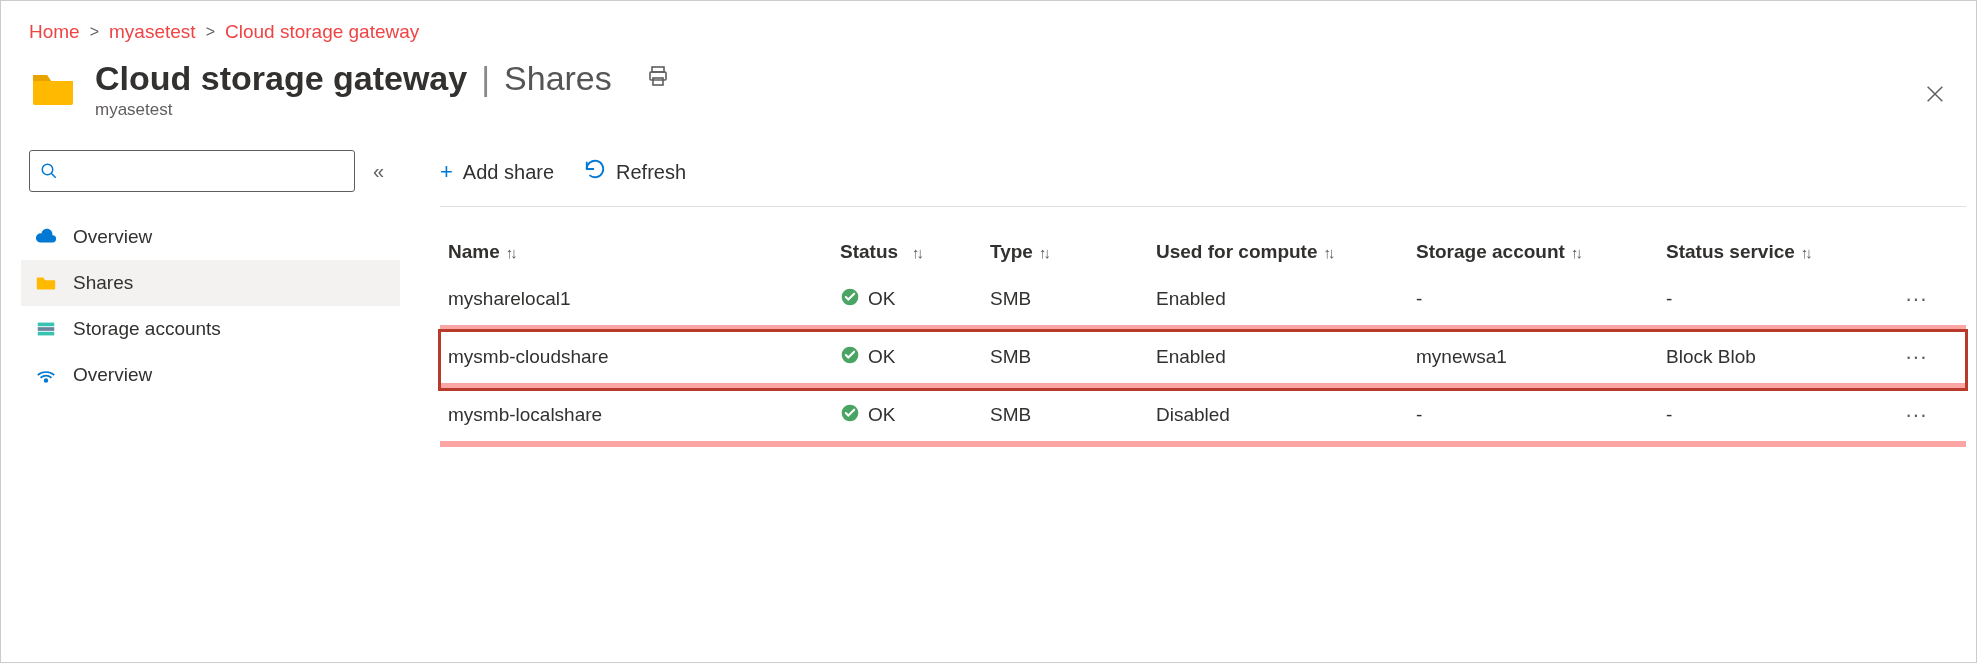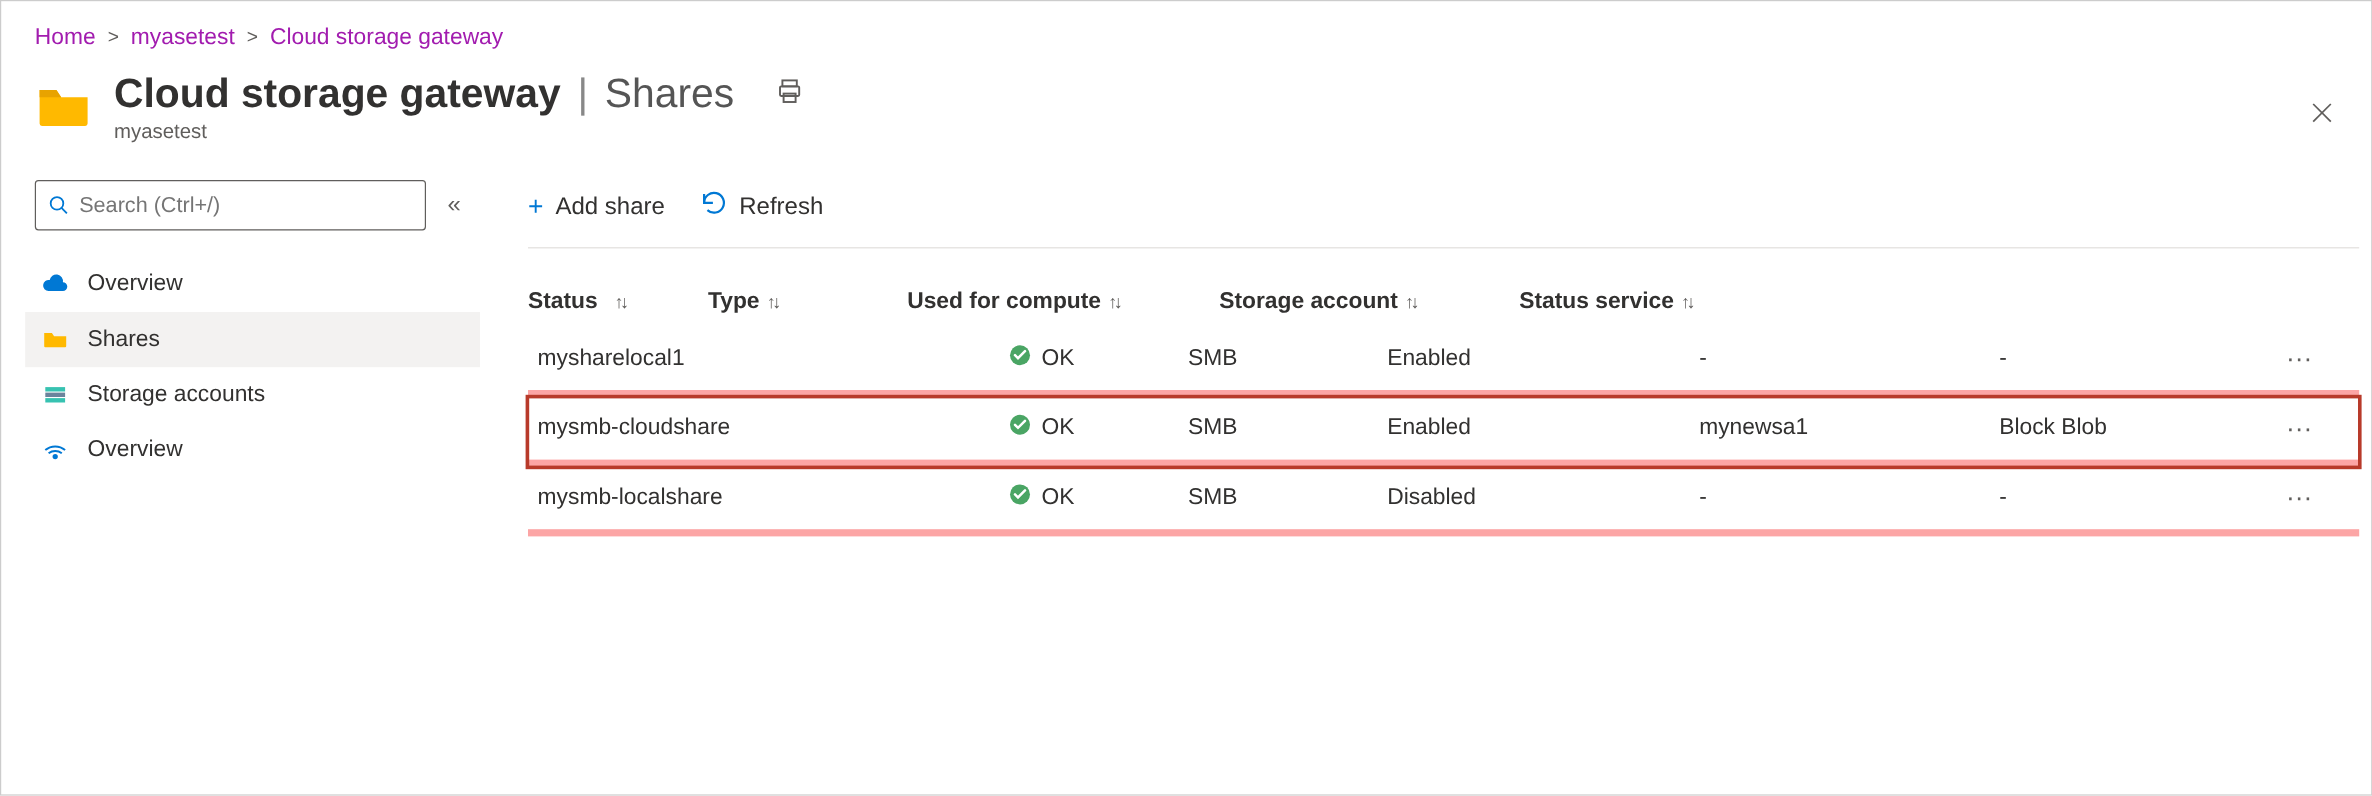--- a/index.html
+++ b/index.html
@@ -1,19 +1,19 @@
 <!DOCTYPE html>
 <html><head>
 <meta charset="utf-8">
 <style>
   * { box-sizing: border-box; margin: 0; padding: 0; }
   html, body { width: 100%; height: 100%; font-family: "Segoe UI", Arial, sans-serif; color: #323130; background: #fff; }
   body { border: 1px solid #ccc; width: 1977px; height: 663px; position: relative; overflow: hidden; }
 
-  a.crumb { color: #a21caf; text-decoration: none; }
+  a.crumb { color: #ef4444; text-decoration: none; }
 
   .breadcrumb { display: flex; align-items: center; gap: 10px; padding: 20px 28px 10px 28px; font-size: 19px; }
   .breadcrumb .sep { color: #605e5c; font-size: 16px; }
 
   .header-row { display: flex; align-items: flex-start; padding: 6px 28px 0 28px; }
   .folder-icon-big { width: 48px; height: 48px; margin-right: 18px; margin-top: 6px; flex: 0 0 auto; }
   .title-block { display: flex; flex-direction: column; }
   .title-line { display: flex; align-items: center; gap: 14px; }
   .title-main { font-size: 34px; font-weight: 600; }
   .title-sep { font-size: 34px; color: #888; font-weight: 300; }
@@ -99,21 +99,20 @@
 
 <div class="body-row">
 
   <div class="sidebar">
     <div class="search-row">
       <div class="search-box">
         <svg width="18" height="18" viewBox="0 0 24 24" fill="none" stroke="#0078d4" stroke-width="2">
             <circle cx="10" cy="10" r="7"></circle>
             <line x1="21" y1="21" x2="15" y2="15"></line>
           </svg>
-        <input type="text" placeholder="Search (Ctrl+/)" style="">
       </div>
       <div class="collapse-icon">«</div>
     </div>
 
     <div class="nav">
       <div class="nav-item">
         <span class="nav-icon">
             <svg width="22" height="22" viewBox="0 0 24 24">
               <path fill="#0078d4" d="M6 18a5 5 0 1 1 1-9.9A6 6 0 0 1 19 10a4 4 0 0 1 0 8H6z"></path>
             </svg>
@@ -162,20 +161,21 @@
               <path d="M3 12a9 9 0 1 1 3 6.7"></path>
               <polyline points="3 4 3 12 11 12" fill="none"></polyline>
             </svg></span>
         <span>Refresh</span>
       </div>
     </div>
     <div class="hr"></div>
 
     <div class="table">
       <div class="thead">
+        <div class="col-name"><span>Name</span><span class="sort-icon">↑↓</span></div>
         <div class="col-status">
             <span>Status</span>
             <span class="sort-icon">↑↓</span>
           </div>
         <div class="col-type"><span>Type</span><span class="sort-icon">↑↓</span></div>
         <div class="col-compute"><span>Used for compute</span><span class="sort-icon">↑↓</span></div>
         <div class="col-account"><span>Storage account</span><span class="sort-icon">↑↓</span></div>
         <div class="col-service"><span>Status service</span><span class="sort-icon">↑↓</span></div>
         <div class="col-menu"></div>
       </div>

